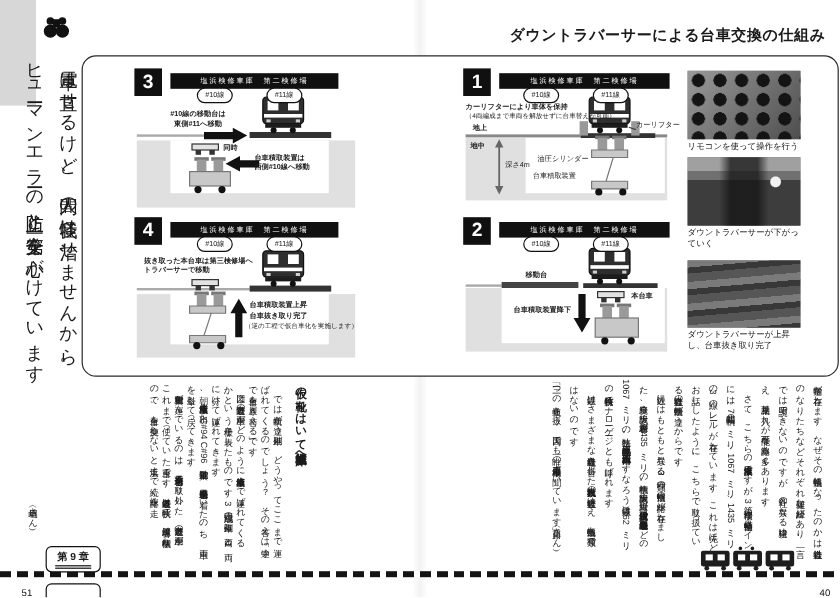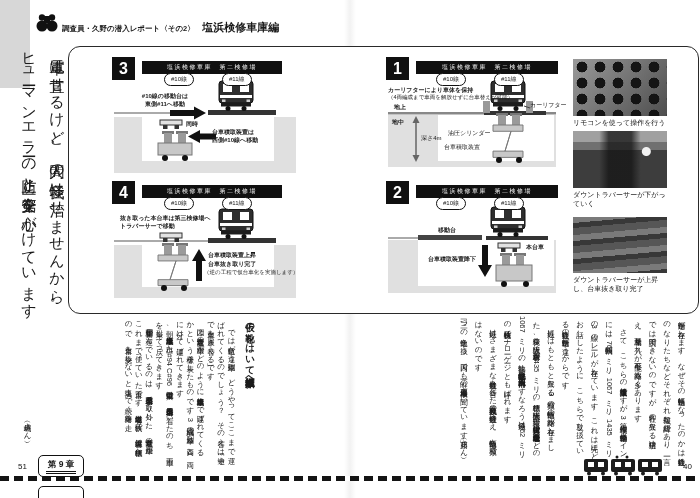--- a/index.html
+++ b/index.html
@@ -57,21 +57,21 @@
 
   
   .body-col{font-size:7.5px;color:#1b1b1b;}
   .body-right{left:292px;top:316px;width:396px;height:140px;line-height:14.5px;}
   .body-left{left:82px;top:316px;width:176px;height:140px;line-height:10.3px;}
   .body-headline{font-size:9.5px;font-weight:bold;line-height:16px;margin-left:6px;}
 
   
   .track-line{left:0;top:476px;width:700px;height:4.5px;
               background:repeating-linear-gradient(90deg,#141414 0 9px,#ffffff 9px 14px);}
-  .pageno{font-size:8px;color:#111;}
+  .pageno{font-size:8px;color:#111;margin-top:28px;}
   .chapter-tab{left:38px;top:455px;width:44px;height:20px;border:1.5px solid #111;border-radius:5px;
                background:#fff;text-align:center;z-index:3;}
   .chapter-tab .txt{font-size:8.5px;font-weight:bold;line-height:12px;display:block;margin-top:2px;}
   .chapter-tab .rule{width:70%;margin:1px auto 0;border-top:3px double #111;}
   .chapter-stub{left:38px;top:486px;width:44px;height:16px;border:1.5px solid #111;border-radius:5px;background:#fff;z-index:3;}
   .tagline{left:88px;top:461px;font-size:8px;color:#111;white-space:nowrap;}
 </style>
 </head>
 <body>
 
@@ -110,24 +110,21 @@
   <div class="abs corner-block"></div>
   <div class="abs gutter"></div>
 
   <svg class="abs" style="left:36px;top:13px" width="22" height="19" viewBox="0 0 22 19">
     <circle cx="6" cy="13" r="5.5" fill="#111"></circle>
       <circle cx="16" cy="13" r="5.5" fill="#111"></circle>
     <circle cx="6" cy="4.5" r="3.2" fill="#111"></circle>
       <circle cx="16" cy="4.5" r="3.2" fill="#111"></circle>
     <rect x="8" y="3" width="6" height="7" fill="#111"></rect>
   </svg>
-  <div class="abs hdr-left">
-    <span class="hdr-label">調査員・久野の潜入レポート〈その2〉</span>
-    <span class="hdr-title">塩浜検修車庫編</span>
-  </div>
+  <div class="abs hdr-right">ダウントラバーサーによる台車交換の仕組み</div>
 
   <div class="abs vtext quote-line" style="left:44px;top:48px;height:420px">電車は直せるけど、人間の怪我は治せませんから。</div>
   <div class="abs vtext quote-line" style="left:16px;top:42px;height:420px">ヒューマンエラーの防止と安全第一を心がけています</div>
   <div class="abs vtext quote-attr" style="left:22px;top:418px;height:70px">（嶋垣さん）</div>
 
   <div class="abs panel"></div>
 
   <div class="dg" style="left:112px;top:57px;width:186px;height:118px">
     <svg width="186" height="118" viewBox="0 0 186 118">
       <rect x="2" y="55" width="60" height="2" fill="#aaa"></rect>

